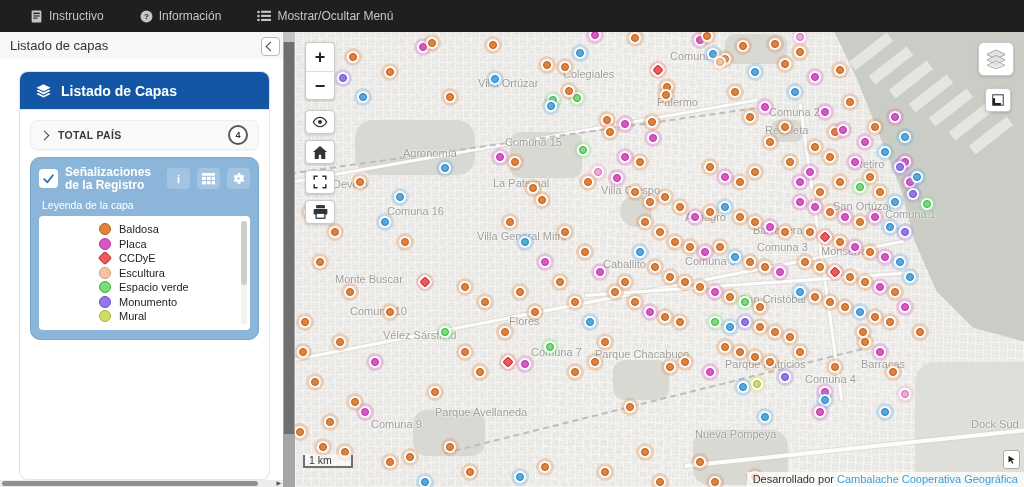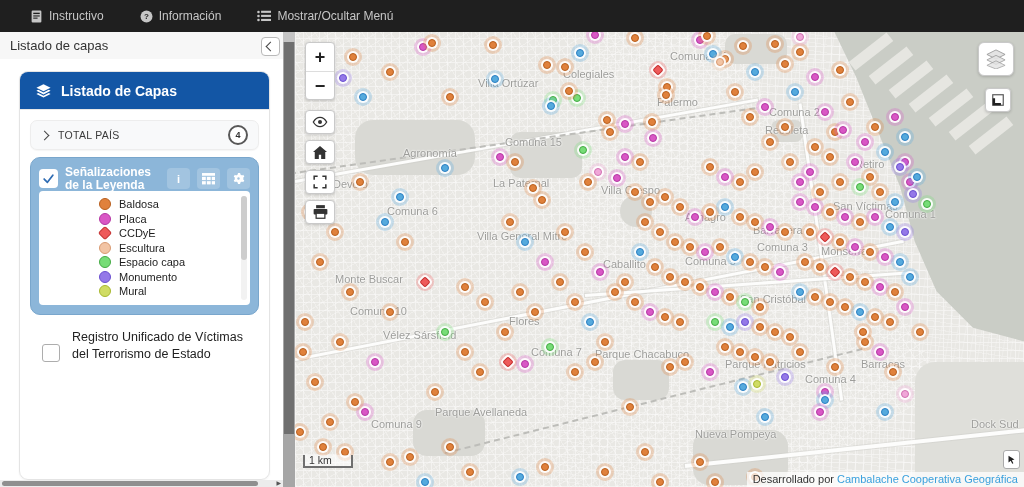--- a/index.html
+++ b/index.html
@@ -30,21 +30,21 @@
   .hscroll-arrow{position:absolute;right:2px;top:0;font-size:6px;color:#555;line-height:7px;}
   .content{position:absolute;top:27px;left:0;right:12px;bottom:7px;background:#fff;overflow:hidden;padding:12px 13px 0 19px;box-sizing:border-box;}
   .card{border:1px solid #e4e4e4;border-radius:9px;box-shadow:0 1px 2px rgba(0,0,0,.05);overflow:hidden;height:100%;box-sizing:border-box;}
   .card-head{height:37px;background:#1356a5;display:flex;align-items:center;gap:9px;padding:0 15px;color:#fff;font-weight:bold;font-size:14px;}
   .search-wrap{margin:13px 10px 10px 10px;position:relative;}
   .search-input{width:100%;box-sizing:border-box;height:30px;border:1px solid #c6c6c6;border-radius:16px;padding:0 10px 0 36px;font-size:13px;color:#444;outline:none;background:#fff;}
   .search-input::placeholder{color:#8d8d8d;}
   .search-ico{position:absolute;left:13px;top:7px;}
   .card-divider{border:none;border-top:1px solid #e8e8e8;margin:0 0 10px 0;}
   .acc{height:28px;border:1px solid #ededed;background:#f8f9fa;border-radius:7px;display:flex;align-items:center;padding:0 10px;margin:0 10px 7px 10px;box-shadow:0 1px 1px rgba(0,0,0,.04);cursor:pointer;}
-  .acc .lbl{font-size:10.5px;font-weight:normal;color:#3a3a3a;letter-spacing:.3px;}
+  .acc .lbl{font-size:10.5px;font-weight:bold;color:#3a3a3a;letter-spacing:.3px;}
   .acc.active{background:#1356a5;border-color:#0f4c94;}
   .acc.active .lbl{color:#fff;}
   .chev{width:6px;height:6px;border-right:1.6px solid #444;border-bottom:1.6px solid #444;transform:rotate(-45deg);margin-right:10px;flex:none;}
   .chev.down{transform:rotate(45deg);margin-top:-3px;}
   .acc.active .chev{border-color:#fff;}
   .badge{margin-left:auto;width:16px;height:16px;border-radius:50%;border:2px solid #585858;background:#fff;color:#333;font-size:9px;font-weight:bold;display:flex;align-items:center;justify-content:center;flex:none;}
   .layer-card{margin:0 10px;background:#8cb6d9;border:1px solid #79a6cc;border-radius:10px;padding:8px 8px 9px 8px;}
   .lc-head{display:flex;align-items:center;gap:7px;}
   .chk{width:19px;height:19px;background:#fff;border-radius:4px;display:flex;align-items:center;justify-content:center;flex:none;cursor:pointer;}
   .lc-title{color:#fff;font-size:12px;font-weight:600;flex:1;line-height:1.05;}
@@ -162,21 +162,21 @@
             </div>
           </div>
 
         <div class="layer-card">
           <div class="lc-head">
             <div class="chk">
               <svg width="13" height="13" viewBox="0 0 24 24">
                   <polyline points="4,13 10,19 20,6" fill="none" stroke="#2f6cb3" stroke-width="3.2" stroke-linecap="round" stroke-linejoin="round"></polyline>
                 </svg>
             </div>
-            <div class="lc-title">Señalizaciones de la Leyenda</div>
+            <div class="lc-title">Señalizaciones de la Registro</div>
             <div class="lc-btn">
                 <span>i</span>
               </div>
             <div class="lc-btn">
               <svg width="13" height="12" viewBox="0 0 24 22">
                   <g fill="#fff">
                     <rect x="0" y="0" width="24" height="5"></rect>
                     <rect x="0" y="7" width="7" height="6"></rect>
                     <rect x="9" y="7" width="7" height="6"></rect>
                     <rect x="18" y="7" width="6" height="6"></rect>
@@ -186,61 +186,58 @@
                   </g>
                 </svg>
             </div>
             <div class="lc-btn">
               <svg width="13" height="13" viewBox="0 0 24 24">
                   <path fill="#fff" d="M12 8a4 4 0 1 0 0 8 4 4 0 0 0 0-8zm9 4c0-.6-.1-1.2-.2-1.8l2-1.5-2-3.4-2.3 1a9 9 0 0 0-3-1.8L15 2h-4l-.4 2.5a9 9 0 0 0-3 1.8l-2.4-1-2 3.4 2 1.5a9 9 0 0 0 0 3.6l-2 1.5 2 3.4 2.4-1a9 9 0 0 0 3 1.8L11 22h4l.4-2.5a9 9 0 0 0 3-1.8l2.3 1 2-3.4-2-1.5c.2-.6.3-1.2.3-1.8z"></path>
                   <circle cx="12" cy="12" r="2.2" fill="#a2c4e0"></circle>
                 </svg>
             </div>
           </div>
+          <div class="legend-title">Leyenda de la capa</div>
           <div class="legend-box">
             <div id="legend-rows">
                 <div class="leg-row">
                   <span class="leg-sym" style="background: rgb(224, 129, 60); border-color: rgb(184, 95, 30);"></span>
                   <span class="leg-lbl">Baldosa</span>
                 </div>
                 <div class="leg-row">
                   <span class="leg-sym" style="background: rgb(217, 87, 197); border-color: rgb(180, 55, 163);"></span>
                   <span class="leg-lbl">Placa</span>
                 </div>
                 <div class="leg-row">
                   <span class="leg-sym diamond" style="background: rgb(238, 90, 90); border-color: rgb(197, 48, 48);"></span>
                   <span class="leg-lbl">CCDyE</span>
                 </div>
                 <div class="leg-row">
                   <span class="leg-sym" style="background: rgb(242, 196, 164); border-color: rgb(217, 154, 114);"></span>
                   <span class="leg-lbl">Escultura</span>
                 </div>
                 <div class="leg-row">
                   <span class="leg-sym" style="background: rgb(119, 221, 119); border-color: rgb(68, 170, 68);"></span>
-                  <span class="leg-lbl">Espacio capa</span>
+                  <span class="leg-lbl">Espacio verde</span>
                 </div>
                 <div class="leg-row">
                   <span class="leg-sym" style="background: rgb(148, 120, 232); border-color: rgb(106, 79, 208);"></span>
                   <span class="leg-lbl">Monumento</span>
                 </div>
                 <div class="leg-row">
                   <span class="leg-sym" style="background: rgb(208, 220, 100); border-color: rgb(168, 184, 48);"></span>
                   <span class="leg-lbl">Mural</span>
                 </div>
               </div>
             <div class="leg-scroll">
                 <div class="leg-thumb"></div>
               </div>
           </div>
         </div>
 
-        <div class="registro">
-          <div class="chk2"></div>
-          <div class="txt">Registro Unificado de Víctimas del Terrorismo de Estado</div>
-        </div>
 
       </div>
     </div>
 
     <div class="vscroll">
       <div class="vscroll-top"></div>
         <div class="vscroll-thumb"></div>
     </div>
     <div class="hscroll">
       <div class="hscroll-thumb"></div>
@@ -285,28 +282,28 @@
         <span class="maplabel" style="left: 362px; top: 64px;">Palermo</span>
         <span class="maplabel" style="left: 268px; top: 36px;">Colegiales</span>
         <span class="maplabel" style="left: 183px; top: 45px;">Villa Ortúzar</span>
         <span class="maplabel" style="left: 474px; top: 74px;">Comuna 2</span>
         <span class="maplabel" style="left: 470px; top: 92px;">Recoleta</span>
         <span class="maplabel" style="left: 560px; top: 126px;">Retiro</span>
         <span class="maplabel" style="left: 210px; top: 104px;">Comuna 15</span>
         <span class="maplabel" style="left: 108px; top: 115px;">Agronomía</span>
         <span class="maplabel" style="left: 198px; top: 145px;">La Paternal</span>
         <span class="maplabel" style="left: 306px; top: 152px;">Villa Crespo</span>
-        <span class="maplabel" style="left: 92px; top: 173px;">Comuna 6</span>
+        <span class="maplabel" style="left: 92px; top: 173px;">Comuna 16</span>
         <span class="maplabel" style="left: 38px; top: 146px;">Devoto</span>
         <span class="maplabel" style="left: 182px; top: 198px;">Villa General Mitre</span>
         <span class="maplabel" style="left: 390px; top: 179px;">Almagro</span>
         <span class="maplabel" style="left: 458px; top: 192px;">Balvanera</span>
         <span class="maplabel" style="left: 462px; top: 209px;">Comuna 3</span>
         <span class="maplabel" style="left: 390px; top: 223px;">Comuna 5</span>
-        <span class="maplabel" style="left: 538px; top: 168px;">San Víctimas</span>
+        <span class="maplabel" style="left: 538px; top: 168px;">San Ortúzar</span>
         <span class="maplabel" style="left: 590px; top: 176px;">Comuna 1</span>
         <span class="maplabel" style="left: 526px; top: 213px;">Monserrat</span>
         <span class="maplabel" style="left: 445px; top: 261px;">San Cristóbal</span>
         <span class="maplabel" style="left: 40px; top: 241px;">Monte Buscar</span>
         <span class="maplabel" style="left: 55px; top: 273px;">Comuna 10</span>
         <span class="maplabel" style="left: 88px; top: 297px;">Vélez Sársfield</span>
         <span class="maplabel" style="left: 214px; top: 283px;">Flores</span>
         <span class="maplabel" style="left: 236px; top: 314px;">Comuna 7</span>
         <span class="maplabel" style="left: 300px; top: 316px;">Parque Chacabuco</span>
         <span class="maplabel" style="left: 308px; top: 226px;">Caballito</span>

